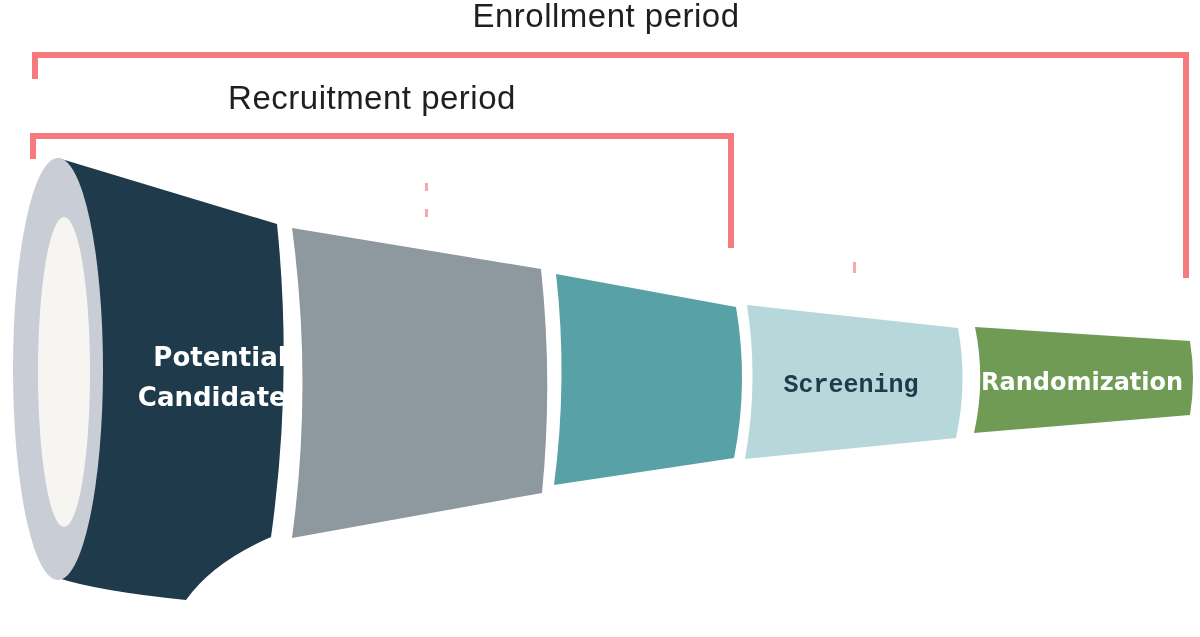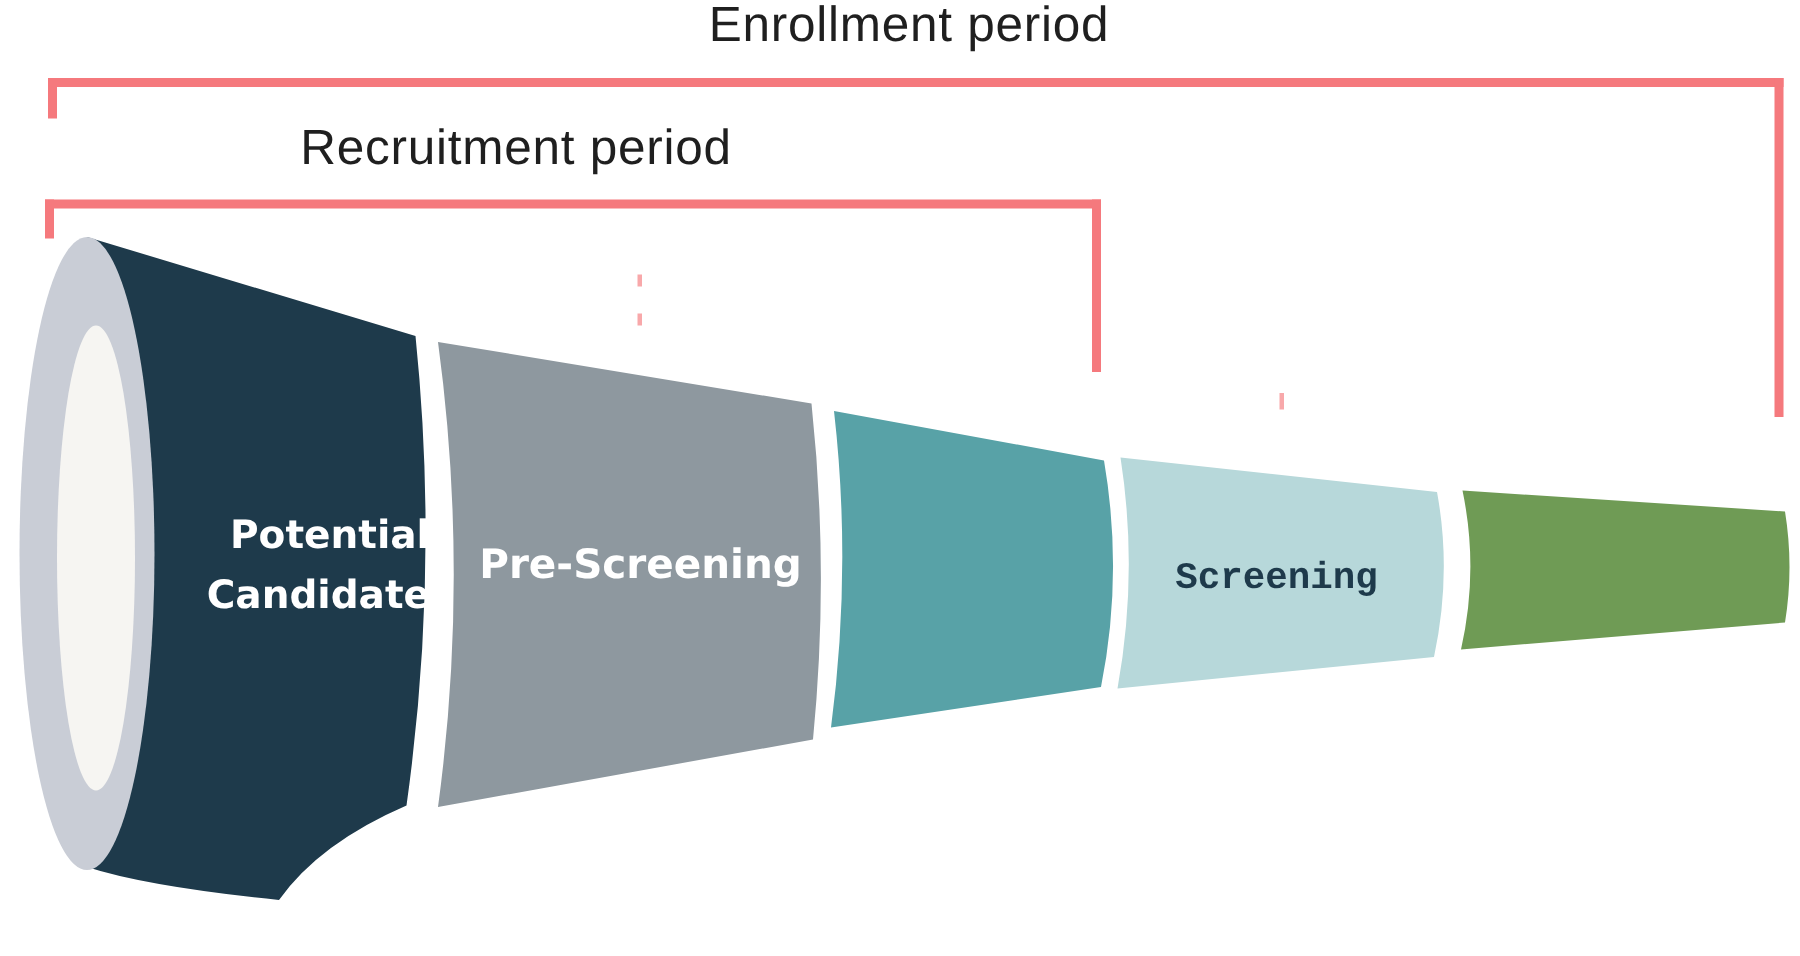--- a/index.html
+++ b/index.html
@@ -18,21 +18,21 @@
   .period-title {
     position: absolute;
     transform: translateX(-50%);
     font-size: 33px;
     line-height: 40px;
     font-weight: 400;
     letter-spacing: 0.5px;
     white-space: nowrap;
   }
   .title-enrollment { left: 606px; top: -4px; }
-  .title-recruitment { left: 344px; top: 78px; text-align: right; }
+  .title-recruitment { left: 372px; top: 78px; text-align: right; }
 
   .bracket-part { position: absolute; }
   .enr-top   { left: 32px;   top: 52px;  width: 1157px; height: 6px; }
   .enr-left  { left: 32px;   top: 52px;  width: 6px;    height: 27px; }
   .enr-right { left: 1183px; top: 52px;  width: 6px;    height: 226px; }
   .rec-top   { left: 30px;   top: 133px; width: 704px;  height: 6px; }
   .rec-left  { left: 30px;   top: 133px; width: 6px;    height: 26px; }
   .rec-right { left: 728px;  top: 133px; width: 6px;    height: 115px; }
 
   .stray { position: absolute; opacity: 0.65; }
@@ -86,16 +86,16 @@
     <ellipse cx="58" cy="369" rx="45" ry="211" fill="#c9cdd6"></ellipse>
     <ellipse cx="64" cy="372" rx="26" ry="155" fill="#f6f5f2"></ellipse>
     <path d="M 292 228 L 541 269 Q 553 381 542 493 L 292 538 Q 313 383 292 228 Z" fill="#8e989f"></path>
     <path d="M 556 274 L 736 307 Q 749 383 734 458 L 554 485 Q 568 379 556 274 Z" fill="#58a2a7"></path>
     <path d="M 747 305 L 958 328 Q 968 382 956 438 L 745 459 Q 759 382 747 305 Z" fill="#b7d8da"></path>
     <path d="M 975 327 L 1190 341 Q 1196 378 1190 415 L 974 433 Q 986 380 975 327 Z" fill="#6f9b55"></path>
   </svg>
 
   <div class="stage-label label-1" style="color: rgb(255, 255, 255);">Potential
 Candidates</div>
-  <div class="stage-label label-2" style="color: rgb(255, 255, 255);">Pre-Screening</div>
   <div class="stage-label label-4" style="color: rgb(30, 58, 75);">Screening</div>
+  <div class="stage-label label-5" style="color: rgb(255, 255, 255);">Randomization</div>
 
 </div>
 
 </body></html>

